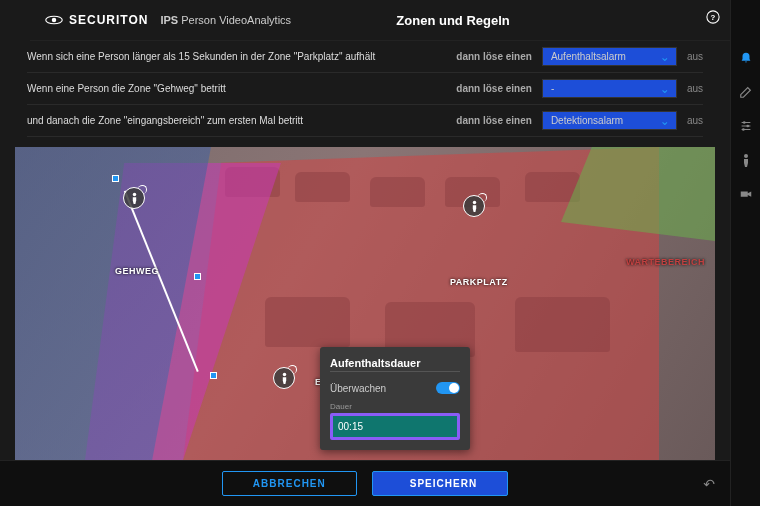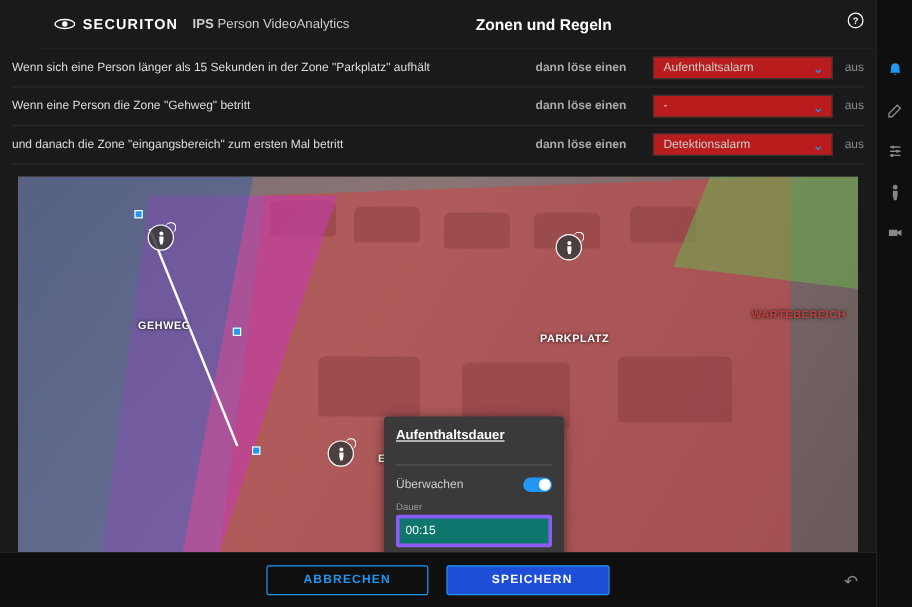--- a/index.html
+++ b/index.html
@@ -11,42 +11,42 @@
 .sidebar-icon.active { color:#2196f3; }
 .header { display:flex; align-items:center; padding:20px 15px; border-bottom:1px solid #222; height:36px;margin-left:30px; }
 .logo { display:flex; align-items:center; gap:6px; }
 .logo-eye { width:18px; height:10px; }
 .logo-text { font-weight:bold; letter-spacing:1px; font-size:12px; }
 .logo-sub { font-size:11px; color:#ccc; margin-left:6px; }
 .header-title { flex:1; text-align:center; font-size:13px; font-weight:bold; padding-right:100px; }
 .help { position:absolute; right:40px; top:10px; color:#fff; cursor:pointer; }
 .section-title { padding:12px 15px 8px; font-size:12px; font-weight:bold; display:flex; justify-content:space-between; align-items:center; }
 .pin { cursor:pointer; color:#ccc; }
-.rules { padding:0 10px; }
+.rules { padding:0 27px; }
 .rule-row { display:flex; align-items:center; padding:6px 0; border-bottom:1px solid #2a2a2a; font-size:10px; }
 .rule-text { flex:1; color:#ddd; }
 .rule-action { color:#aaa; margin-right:10px;font-weight:bold; }
-.rule-select { background:#b91c1c; border:1px solid #333; color:#ccc; padding:3px 22px 3px 8px; font-size:10px; width:150px; position:relative; cursor:pointer;margin-left:12px; }
+.rule-select { background:#1d4ed8; border:1px solid #333; color:#ccc; padding:3px 22px 3px 8px; font-size:10px; width:135px; position:relative; cursor:pointer; }
 .rule-select::after { content:"⌄"; position:absolute; right:6px; top:2px; color:#2196f3; font-size:12px; }
 .rule-suffix { color:#888; margin-left:10px; font-size:10px; }
 .video { flex:1; position:relative; margin:10px 15px 0; background:#333; overflow:hidden; }
 .video-bg { position:absolute; inset:0; background:linear-gradient(120deg,#7a6a6a 0%,#8a7575 40%,#6a5a5a 100%); }
 .zone { position:absolute; opacity:0.55; }
 .zone-blue { left:0; top:0; width:28%; height:100%; background:linear-gradient(135deg,#3a5a9a 0%,#4a6aaa 100%); clip-path:polygon(0 0,100% 0,70% 100%,0 100%); }
 .zone-magenta { left:10%; top:5%; width:28%; height:95%; background:#c838b8; clip-path:polygon(20% 0,100% 0,50% 100%,0 100%); }
 .zone-red { left:24%; top:0; width:68%; height:100%; background:#d04545; clip-path:polygon(8% 5%,100% 0,100% 100%,0 100%); }
 .zone-green { right:0; top:0; width:22%; height:30%; background:#6ab04c; clip-path:polygon(20% 0,100% 0,100% 100%,0 80%); }
 .zone-label { position:absolute; font-size:9px; color:#fff; font-weight:bold; text-shadow:0 0 3px #000; letter-spacing:0.5px; }
 .marker { position:absolute; width:22px; height:22px; border-radius:50%; background:rgba(60,60,60,0.85); border:1.5px solid #fff; display:flex; align-items:center; justify-content:center; cursor:pointer; }
 .marker::after { content:""; position:absolute; top:-3px; right:-3px; width:8px; height:8px; border:1px solid #fff; border-radius:50%; border-left:none; border-bottom:none; }
 .marker svg { width:9px; height:12px; }
 .handle { position:absolute; width:7px; height:7px; background:#2196f3; border:1px solid #fff; cursor:pointer; }
 .zone-line { position:absolute; background:#fff; height:1.5px; transform-origin:left center; }
 .popup { position:absolute; left:305px; top:200px; width:150px; background:#3a3a3a; border-radius:3px; padding:10px; box-shadow:0 2px 10px rgba(0,0,0,0.5); z-index:10; }
-.popup-title { font-size:11px; font-weight:bold; margin-bottom:10px; border-bottom:1px solid #555; padding-bottom:18px;text-decoration:underline; }
+.popup-title { font-size:11px; font-weight:bold; margin-bottom:10px; border-bottom:1px solid #555; padding-bottom:2px; }
 .popup-row { display:flex; justify-content:space-between; align-items:flex-end; margin-bottom:8px; font-size:10px; color:#ccc; }
 .toggle { width:24px; height:12px; background:#2196f3; border-radius:6px; position:relative; cursor:pointer; }
 .toggle::after { content:""; position:absolute; right:1px; top:1px; width:10px; height:10px; background:#fff; border-radius:50%; }
 .popup-label { font-size:8px; color:#999; margin-bottom:2px; }
 .popup-input { width:100%; background:#0f766e; border:3px solid #8b5cf6; color:#fff; padding:5px; font-size:10px; border-radius:2px; }
 .footer { display:flex; justify-content:center; align-items:center; gap:15px; padding:10px; border-top:1px solid #222; background:#0f0f0f; position:relative; }
 .btn { padding:6px 30px; font-size:10px; font-weight:bold; letter-spacing:1px; cursor:pointer; border-radius:2px; }
 .btn-cancel { background:transparent; border:1px solid #2196f3; color:#2196f3; }
 .btn-save { background:#1d4ed8; border:1px solid #2196f3; color:#fff;padding-left:37px; }
 .undo { position:absolute; right:15px; color:#888; cursor:pointer; font-size:14px; }

